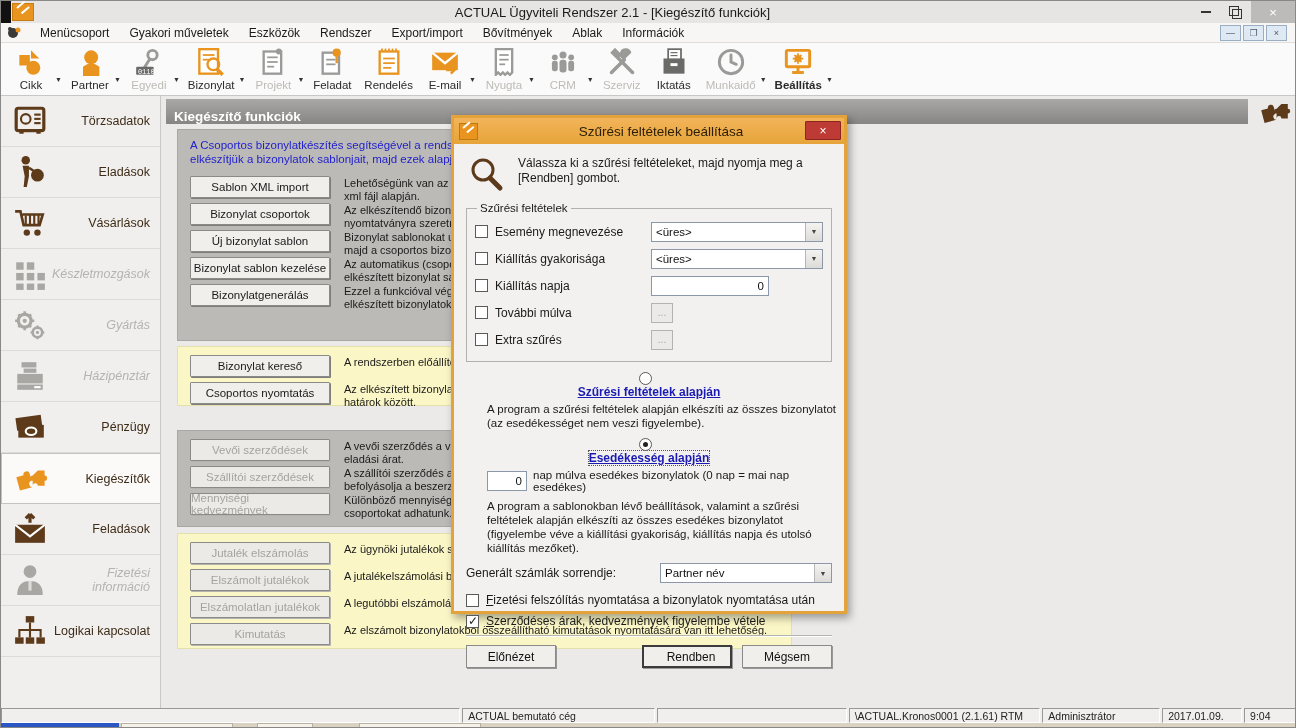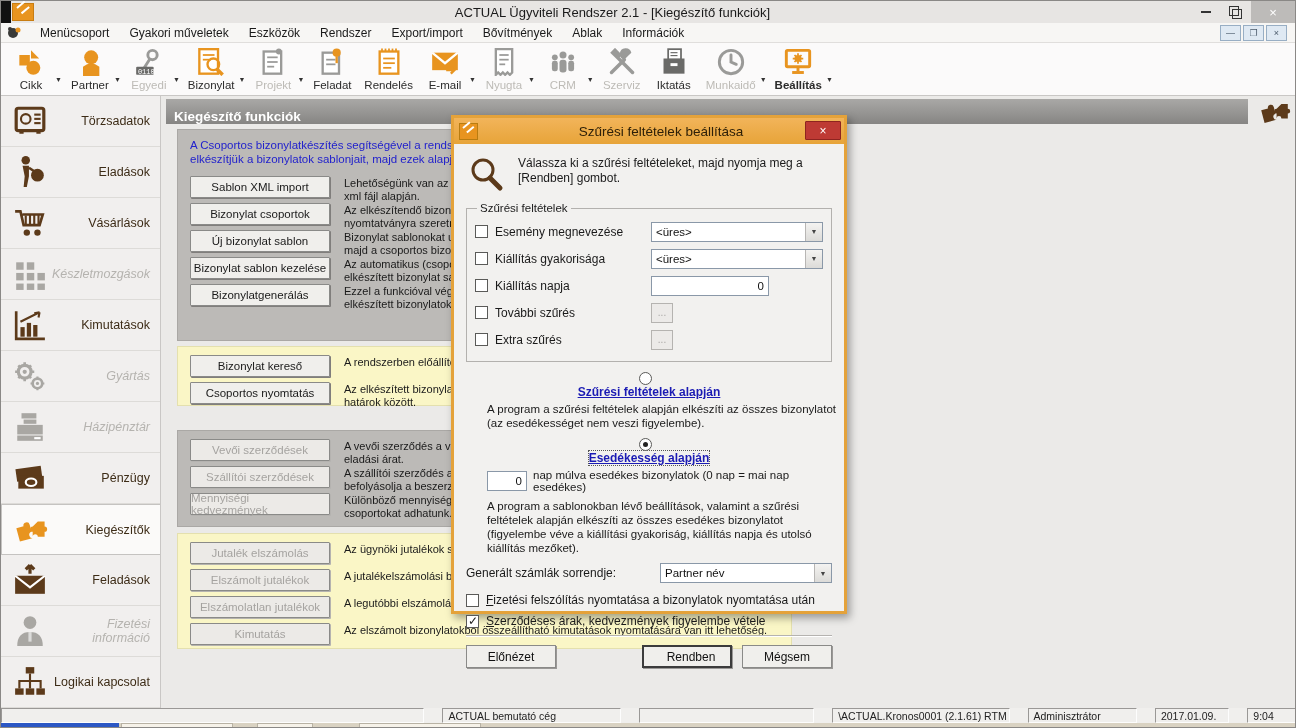--- a/index.html
+++ b/index.html
@@ -100,21 +100,21 @@
   .cb-row { display:flex; align-items:center; margin-bottom:7px; }
   .cb-label { font-size:12px; }
   .dlg-sep { border-top:1px solid #b5b3b0; border-bottom:1px solid #fff; margin:4px 0 8px 0; }
   .dlg-buttons { display:flex; align-items:center; }
   .dlg-btn { height:23px; background:#f0efec; border:1px solid #8a8a88; font-size:12px; color:#111; display:flex; align-items:center; justify-content:center; box-shadow:1px 1px 0 #9a9896; }
   .dlg-btn.preview { width:90px; }
   .dlg-btn.default { width:90px; border:2px solid #3c3c3c; margin-left:auto;padding-left:8px; }
   .dlg-btn.cancel { width:90px; margin-left:10px; }
   
   .statusbar { position:absolute; left:0; top:707px; width:1296px; height:15px; background:#f0efed; display:flex; }
-  .sb-seg { border:1px solid; border-color:#9a9896 #fdfdfd #fdfdfd #9a9896; margin-right:18px; font-size:10.5px; color:#222; display:flex; align-items:center; padding:0 5px; white-space:nowrap; overflow:hidden; }
+  .sb-seg { border:1px solid; border-color:#9a9896 #fdfdfd #fdfdfd #9a9896; margin-right:2px; font-size:10.5px; color:#222; display:flex; align-items:center; padding:0 5px; white-space:nowrap; overflow:hidden; }
   
   .sliver { position:absolute; left:0; top:722px; width:1296px; height:6px; background:#d9d2c2; }
   .sliver .blue { position:absolute; left:0; top:0; width:118px; height:6px; background:#2b57c4; }
   .sliver .seg { position:absolute; top:0; height:6px; background:#f6f2e9; border:1px solid #b8b2a4; border-bottom:none; }
 </style>
 </head>
 <body>
 
 <div class="app">
 
@@ -368,32 +368,20 @@
               <rect x="13" y="15" width="7" height="7"></rect>
               <rect x="23" y="15" width="7" height="7"></rect>
               <rect x="3" y="25" width="7" height="6"></rect>
               <rect x="13" y="25" width="7" height="6"></rect>
               <rect x="23" y="25" width="7" height="6"></rect>
             </g>
           </svg>
         </span>
       <span class="sb-label">Készletmozgások</span>
     </div>
-    <div class="sb-item">
-      <span class="sb-ico">
-          <svg width="34" height="34" viewBox="0 0 32 32">
-            <path d="M3 3 v26 h27" stroke="currentColor" stroke-width="2.5" fill="none"></path>
-            <rect x="7" y="18" width="4" height="9" fill="currentColor"></rect>
-            <rect x="13" y="14" width="4" height="13" fill="currentColor"></rect>
-            <rect x="19" y="16" width="4" height="11" fill="currentColor"></rect>
-            <path d="M7 13 L25 4 M25 4 l-5 1 M25 4 l-1 5" stroke="currentColor" stroke-width="2" fill="none"></path>
-          </svg>
-        </span>
-      <span class="sb-label">Kimutatások</span>
-    </div>
     <div class="sb-item disabled">
       <span class="sb-ico">
           <svg width="34" height="34" viewBox="0 0 32 32">
             <circle cx="11" cy="12" r="6" fill="none" stroke="currentColor" stroke-width="3"></circle>
             <circle cx="11" cy="12" r="2" fill="currentColor"></circle>
             <path d="M11 3 v3 M11 18 v3 M2 12 h3 M17 12 h3 M5 6 l2 2 M15 16 l2 2 M17 6 l-2 2 M7 16 l-2 2" stroke="currentColor" stroke-width="2.5"></path>
             <circle cx="23" cy="23" r="4.5" fill="none" stroke="currentColor" stroke-width="2.5"></circle>
             <circle cx="23" cy="23" r="1.5" fill="currentColor"></circle>
             <path d="M23 16.5 v2 M23 27.5 v2 M16.5 23 h2 M27.5 23 h2" stroke="currentColor" stroke-width="2"></path>
           </svg>
@@ -622,21 +610,21 @@
         </div>
         <div class="f-row">
           <span class="cb"></span>
           <span class="f-label">Kiállítás napja</span>
           <span class="f-ctl">
               <input class="txt-input" style="width: 118px;" value="0">
             </span>
         </div>
         <div class="f-row">
           <span class="cb"></span>
-          <span class="f-label">További szűrés</span>
+          <span class="f-label">További múlva</span>
           <span class="f-ctl">
               <span class="dots-btn">...</span>
             </span>
         </div>
         <div class="f-row">
           <span class="cb"></span>
           <span class="f-label">Extra szűrés</span>
           <span class="f-ctl">
               <span class="dots-btn">...</span>
             </span>

